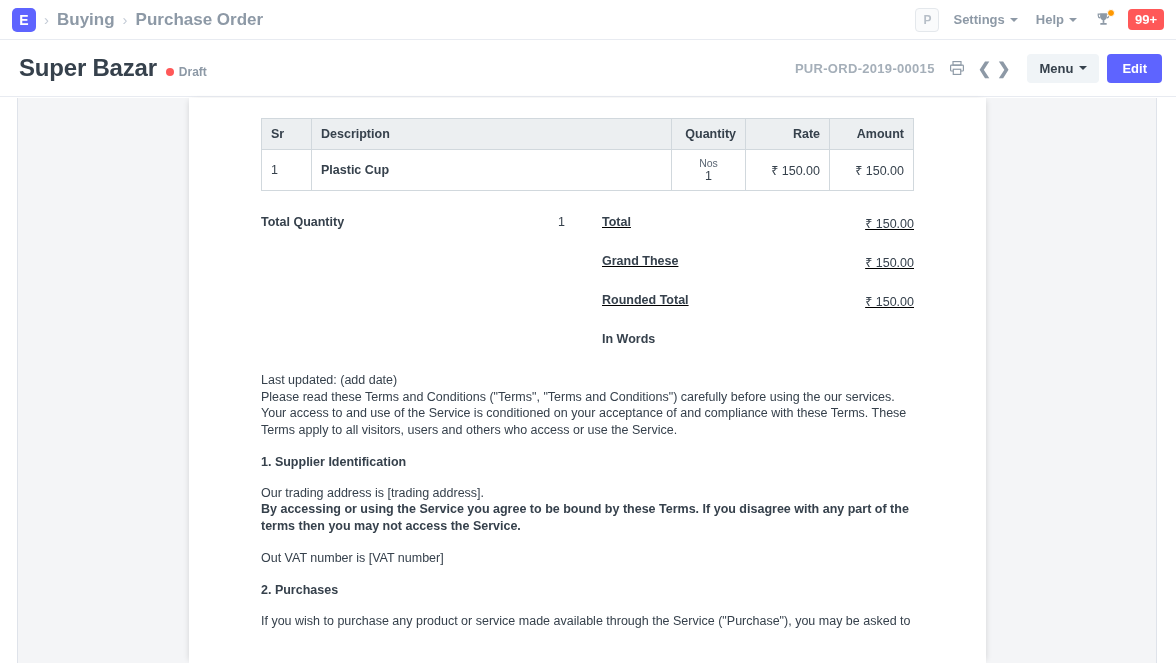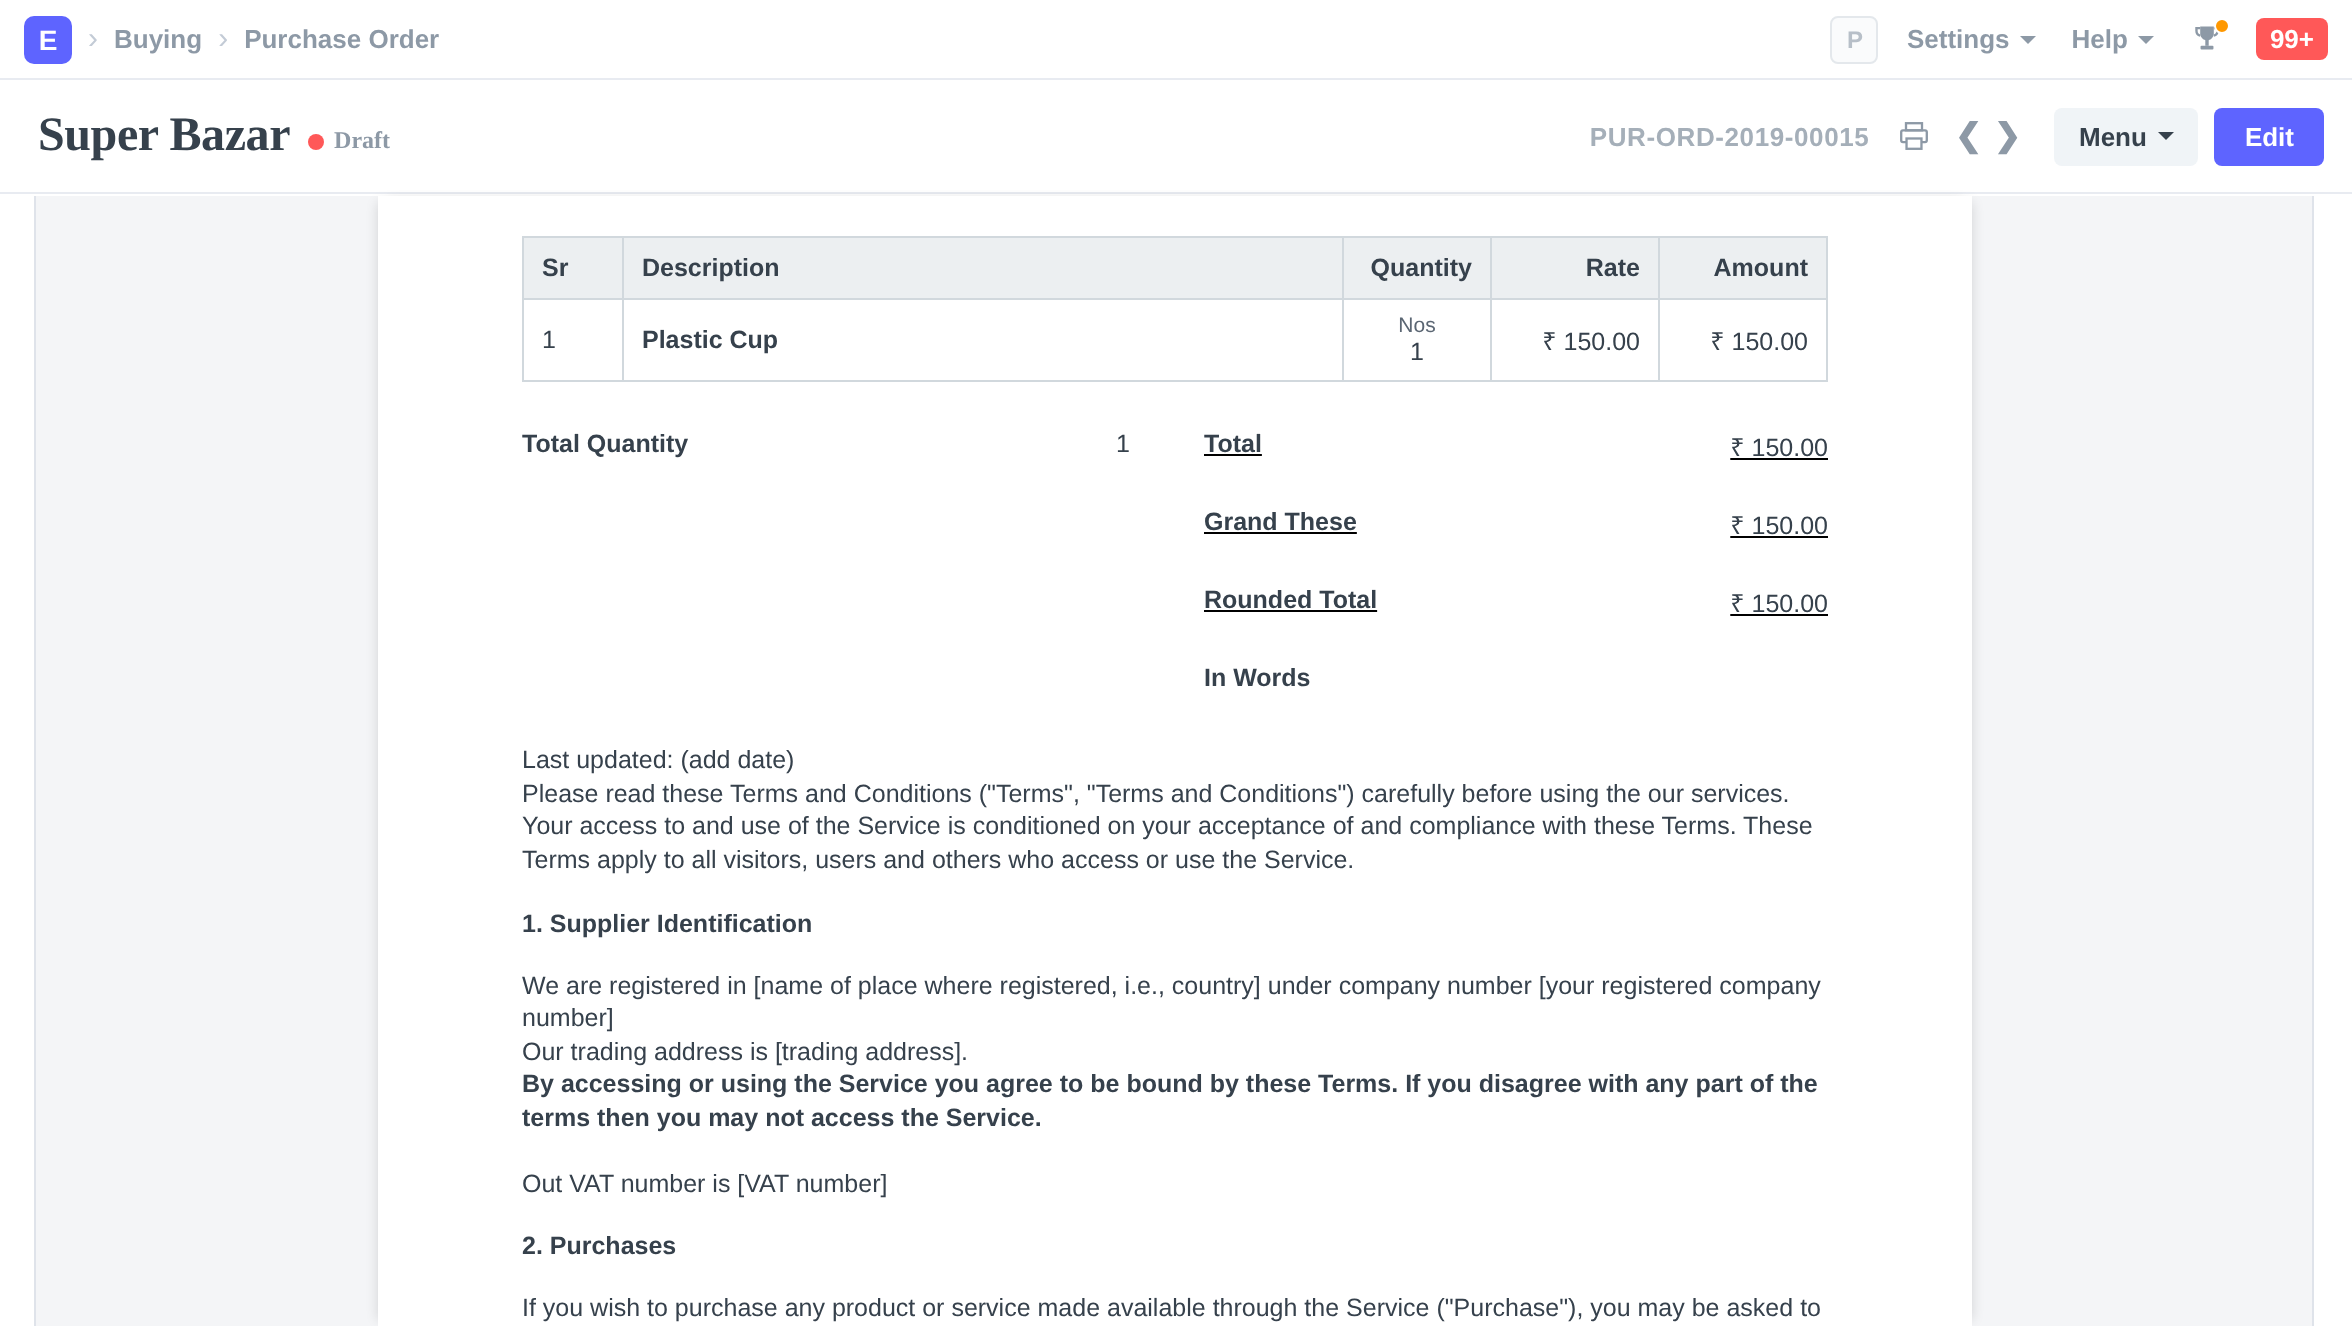--- a/index.html
+++ b/index.html
@@ -25,21 +25,21 @@
     background: #5e64ff; color: #ffffff;
     font-size: 14px; font-weight: 700;
     display: flex; align-items: center; justify-content: center;
     cursor: pointer; letter-spacing: 0;
   }
   .chev-sep {
     color: #c3cbd6; font-size: 15px;
     margin: 0 8px; line-height: 1; font-weight: 400;
   }
   .crumb {
-    color: #8d99a6; font-size: 13px; font-weight: 700;
+    color: #8d99a6; font-size: 17px; font-weight: 700;
     text-decoration: none; white-space: nowrap; cursor: pointer;
   }
 
   .nav-right {
     margin-left: auto; display: flex; align-items: center;
     padding-right: 12px; gap: 0;
   }
   .searchwrap {
     position: relative; width: 300px; height: 28px;
     margin-right: 22px;
@@ -87,21 +87,21 @@
   }
 
   
   .pagehead {
     position: absolute; top: 40px; left: 0;
     width: 1176px; height: 57px; background: #ffffff;
     border-bottom: 1px solid #e8ebf1;
     display: flex; align-items: center;
     padding: 0 14px 0 19px;
   }
-  .title-grp { display: flex; align-items: baseline; gap: 9px; font-family: Liberation Serif, serif; }
+  .title-grp { display: flex; align-items: baseline; gap: 9px; }
   .doc-title {
     font-size: 24px; font-weight: 600; color: #36414c;
     letter-spacing: -0.2px;
   }
   .status-grp { display: flex; align-items: center; gap: 5px; }
   .status-dot {
     width: 8px; height: 8px; border-radius: 50%;
     background: #ff5858; display: inline-block;
   }
   .status-txt {
@@ -345,21 +345,20 @@
           </div>
         </div>
 
         <div class="terms">
           <p class="t-p tight">Last updated: (add date)</p>
           <p class="t-p tight">Please read these Terms and Conditions ("Terms", "Terms and Conditions") carefully before using the our services.</p>
           <p class="t-p">Your access to and use of the Service is conditioned on your acceptance of and compliance with these Terms. These Terms apply to all visitors, users and others who access or use the Service.</p>
 
           <p class="t-h">1. Supplier Identification</p>
 
-          <p class="t-p tight">We are registered in [name of place where registered, i.e., country] under company number [your registered company number]</p>
           <p class="t-p tight">Our trading address is [trading address].</p>
           <p class="t-p bold">By accessing or using the Service you agree to be bound by these Terms. If you disagree with any part of the terms then you may not access the Service.</p>
 
           <p class="t-p">Out VAT number is [VAT number]</p>
 
           <p class="t-h">2. Purchases</p>
 
           <p class="t-p">If you wish to purchase any product or service made available through the Service ("Purchase"), you may be asked to</p>
         </div>
 

